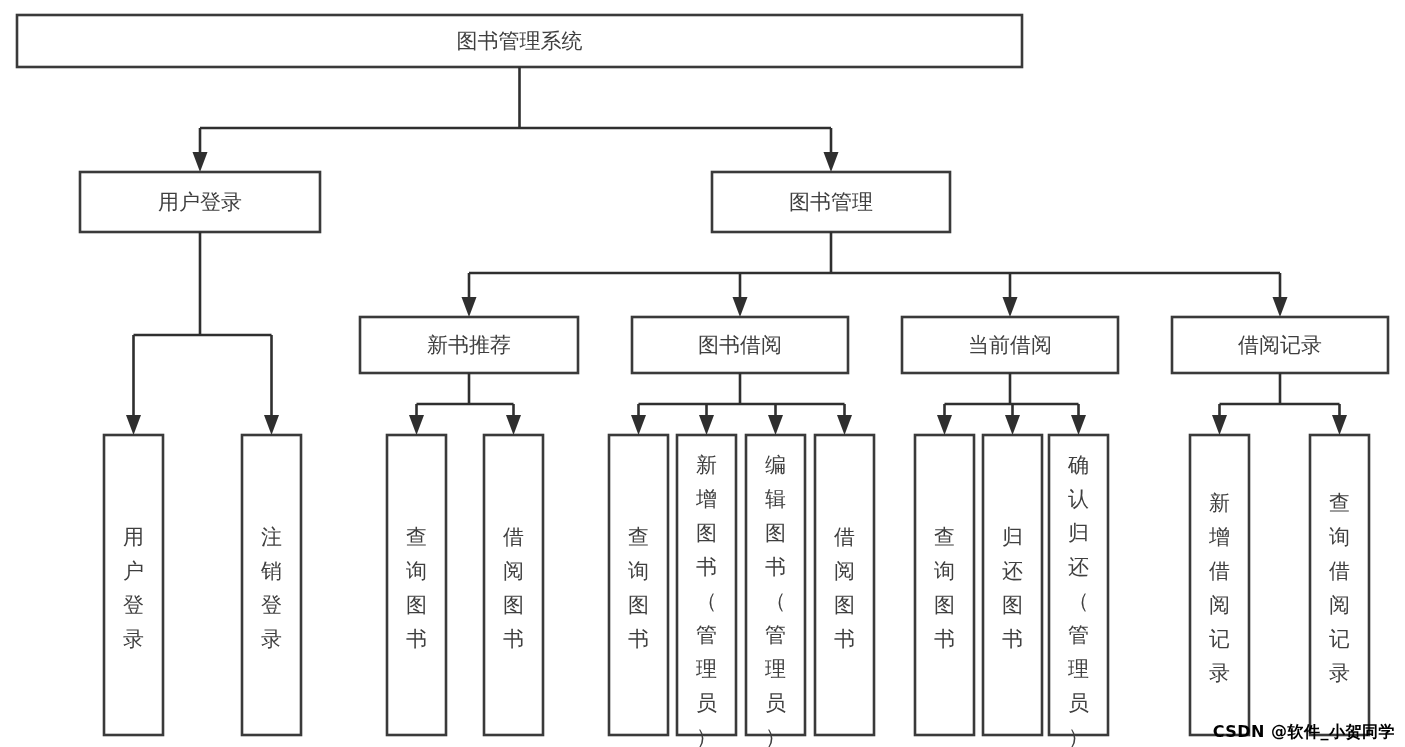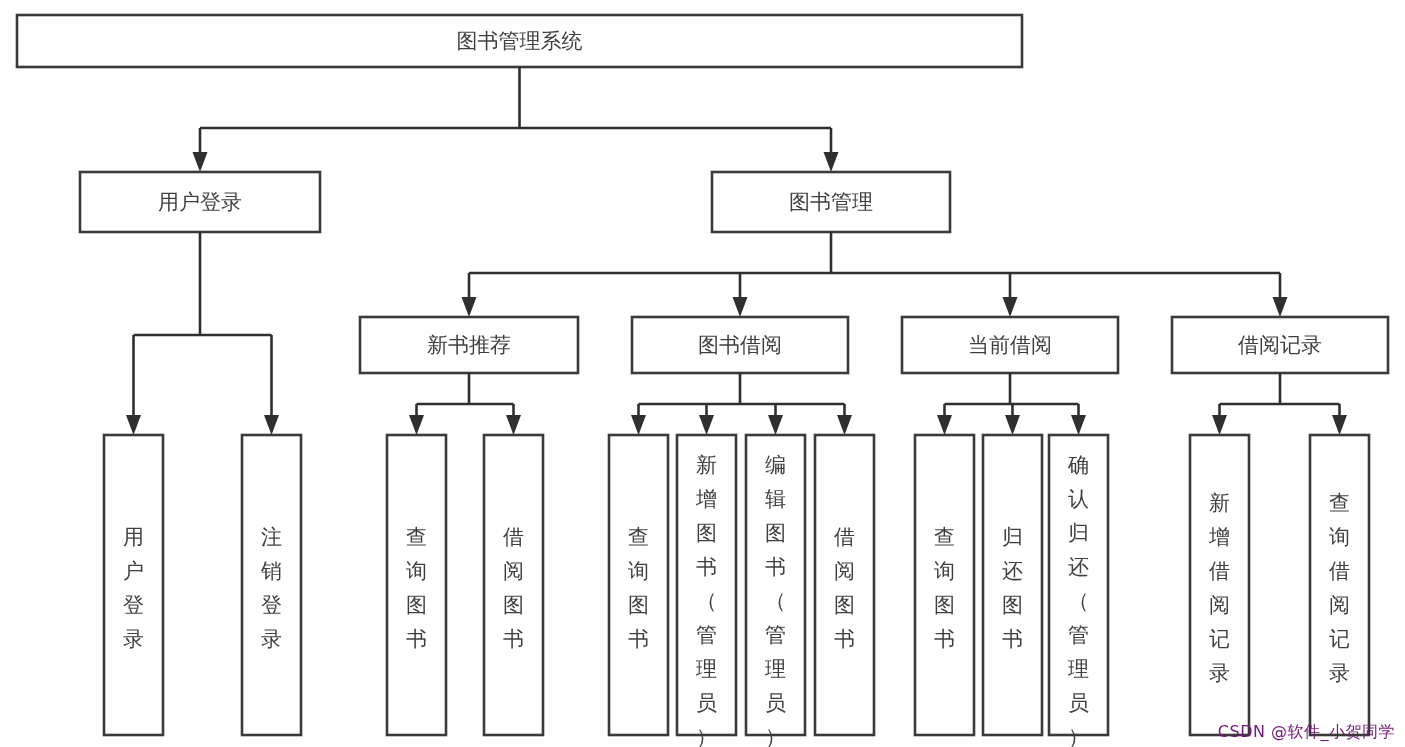--- a/index.html
+++ b/index.html
@@ -53,25 +53,26 @@
     fill: #3f3f3f;
     font-size: 21px;
     font-family: "DejaVu Sans", "Liberation Sans", sans-serif;
     text-anchor: middle;
   }
   .watermark {
     position: absolute;
     right: 10px;
     bottom: 4px;
     font-size: 16px;
-    color: #701a75;
+    color: #000000;
     font-family: "DejaVu Sans", "Liberation Sans", sans-serif;
     letter-spacing: 0.5px;
     white-space: nowrap;
     pointer-events: none;
+    font-weight: bold;
   }
 </style>
 </head>
 <body>
 
 <div id="diagram-root">
   <svg id="tree-svg" viewBox="0 0 1405 747">
       <rect x="17" y="15" width="1005" height="52" class="node-box"></rect>
       <text x="519.5" y="42" class="node-label-h">图书管理系统</text>
       <line x1="519.5" y1="67" x2="519.5" y2="128" class="connector"></line>

